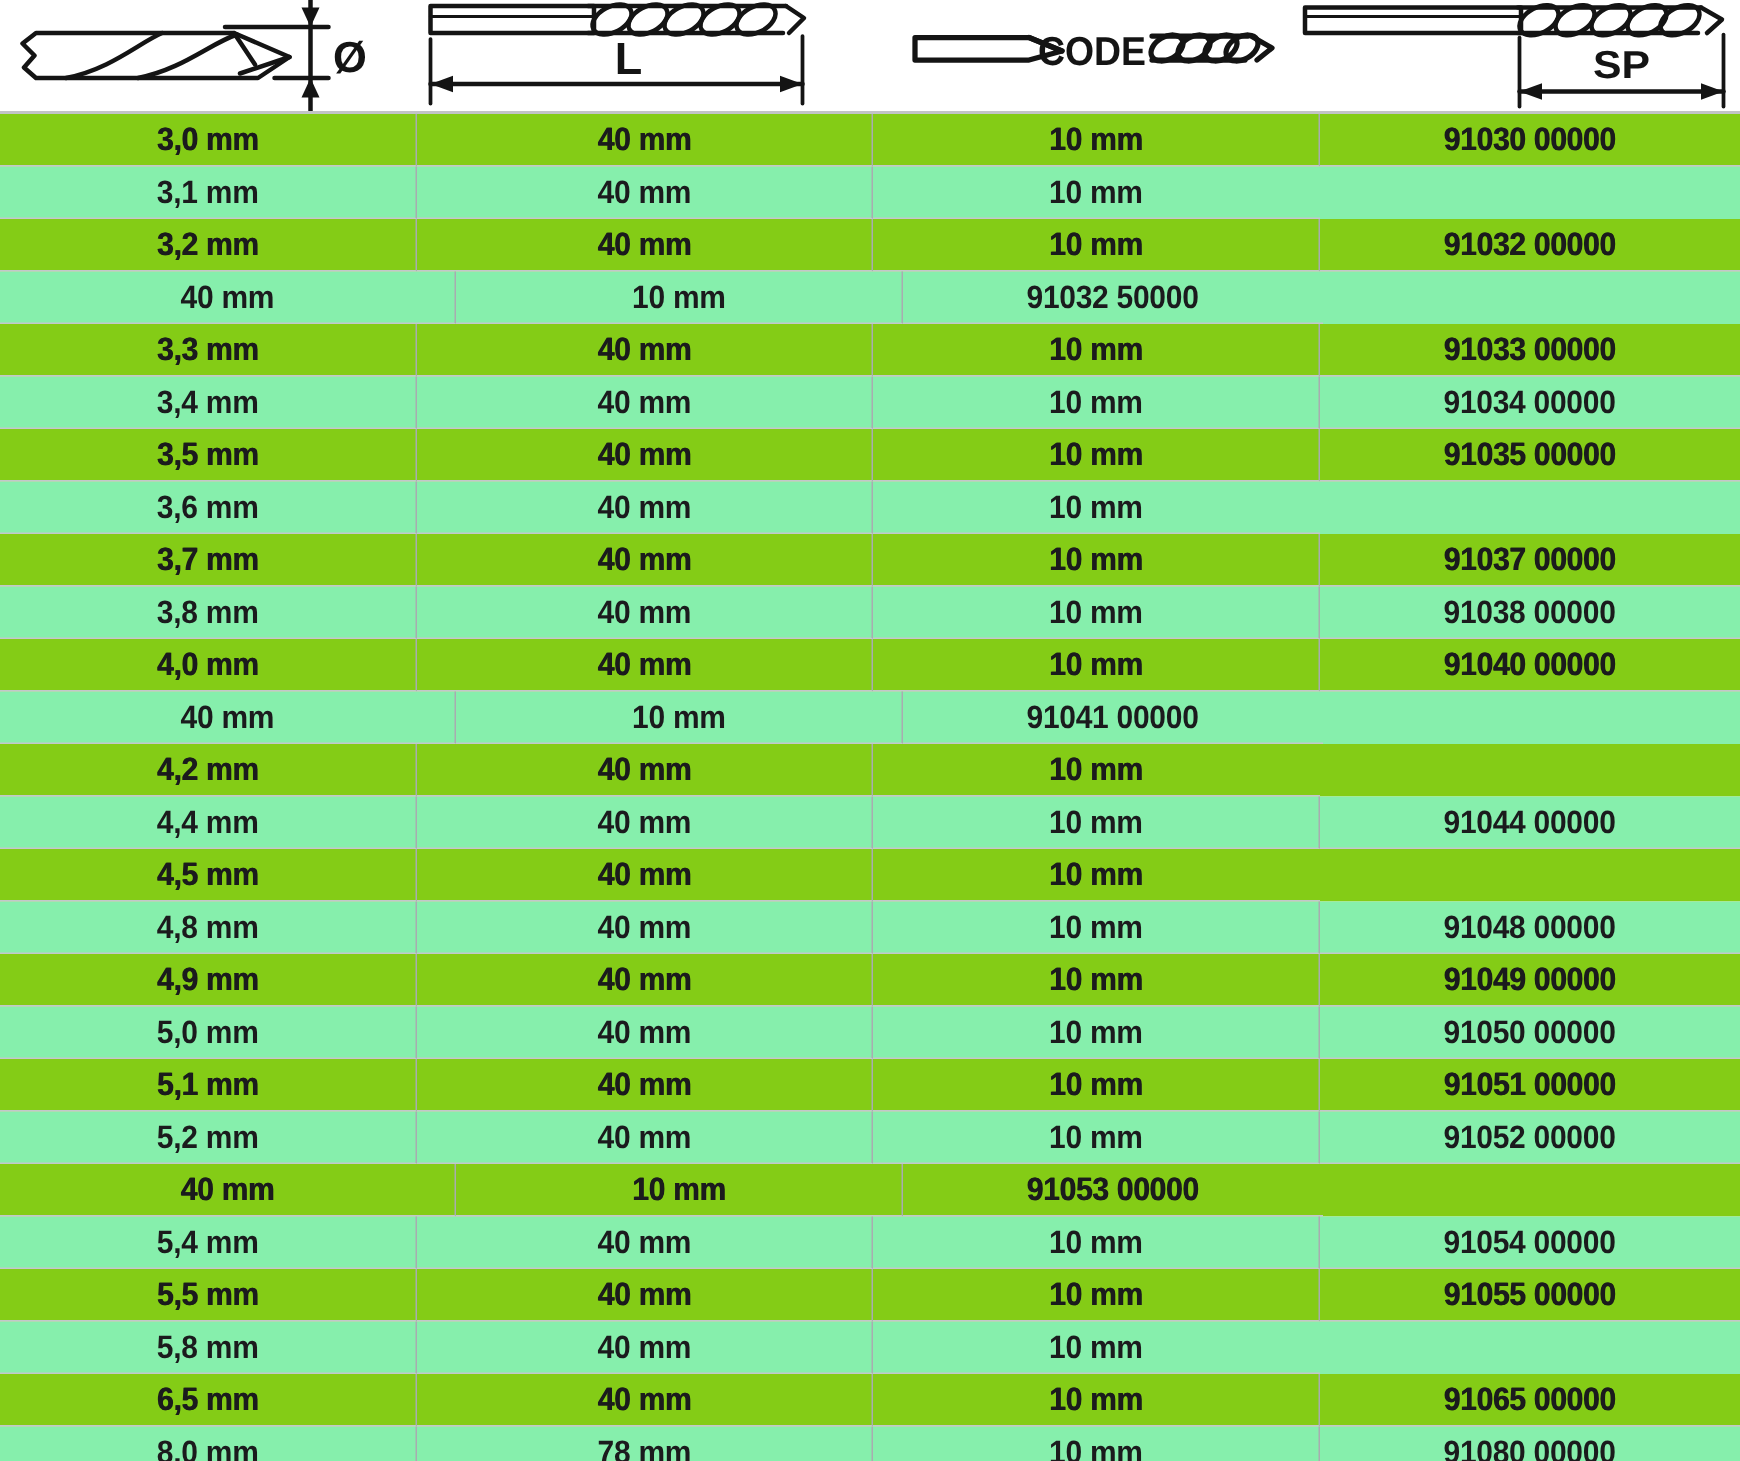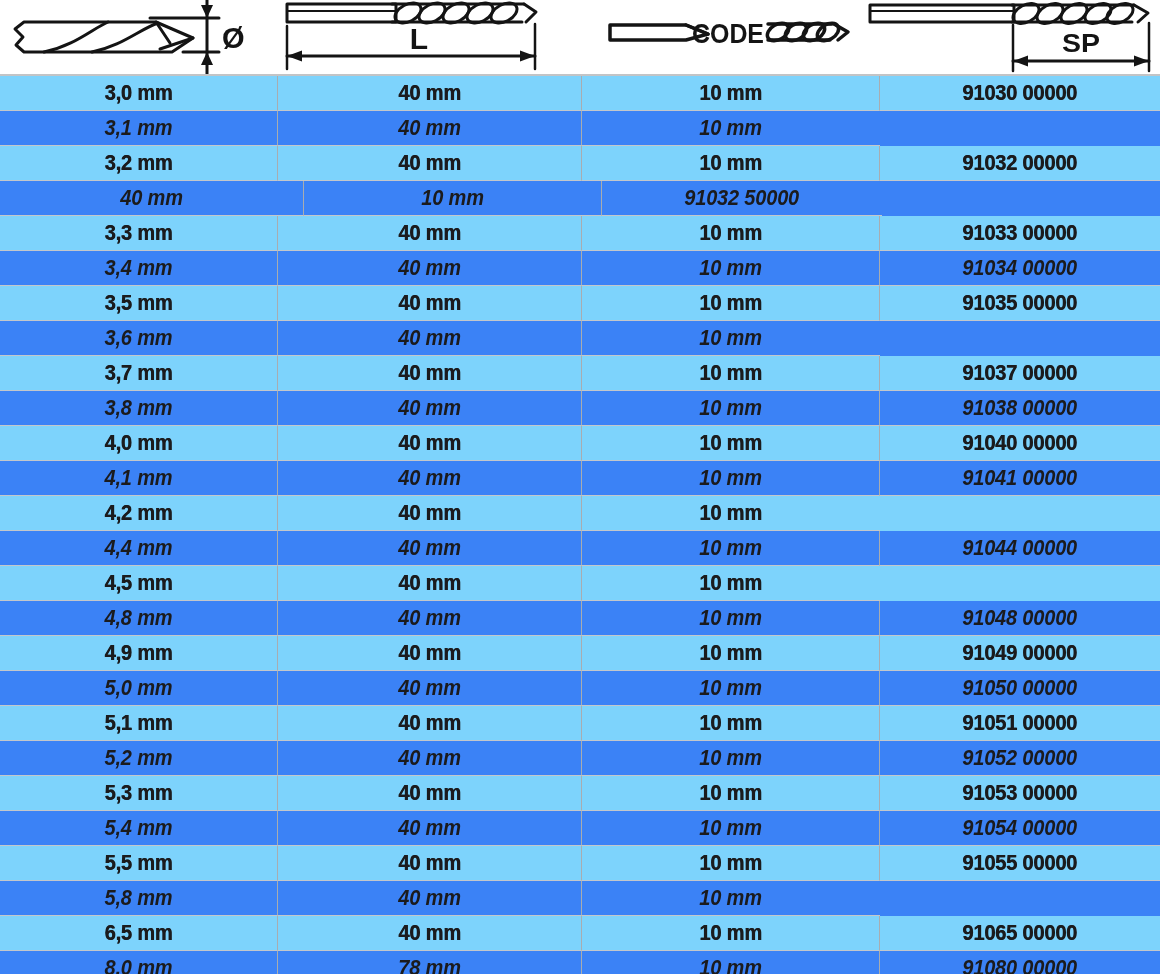--- a/index.html
+++ b/index.html
@@ -18,22 +18,22 @@
 
   svg text {
     font-family:"Liberation Sans", sans-serif;
     font-weight:bold;
     fill:#141414;
   }
 
   
   .tbody { flex:1 1 auto; overflow:hidden; }
   .row { display:flex; height:35px; }
-  .row-blue  { background:#7dd3fc; }
-  .row-white { background:#3b82f6;font-style:italic; }
+  .row-blue  { background:#84cc16; }
+  .row-white { background:#86efac; }
   .cell {
     display:flex; align-items:center; justify-content:center;
     border-right:1px solid #a8acb0;
     border-bottom:1px solid #c3c7cb;
     overflow:hidden;
   }
   .cell:last-child { border-right:none; }
   .val {
     font-size:21.5px; font-weight:bold; color:#1b1b1d;
     letter-spacing:-0.2px; white-space:nowrap;
@@ -297,23 +297,20 @@
           <span class="val">40 mm</span>
         </div>
     <div class="cell c3">
           <span class="val">10 mm</span>
         </div>
     <div class="cell c4">
           <span class="val">91040 00000</span>
         </div>
   </div>
       <div class="row row-white">
-    <div class="cell c1">
-          <span class="val">4,1 mm</span>
-        </div>
     <div class="cell c2">
           <span class="val">40 mm</span>
         </div>
     <div class="cell c3">
           <span class="val">10 mm</span>
         </div>
     <div class="cell c4">
           <span class="val">91041 00000</span>
         </div>
   </div>
@@ -417,23 +414,20 @@
           <span class="val">40 mm</span>
         </div>
     <div class="cell c3">
           <span class="val">10 mm</span>
         </div>
     <div class="cell c4">
           <span class="val">91052 00000</span>
         </div>
   </div>
       <div class="row row-blue">
-    <div class="cell c1">
-          <span class="val">5,3 mm</span>
-        </div>
     <div class="cell c2">
           <span class="val">40 mm</span>
         </div>
     <div class="cell c3">
           <span class="val">10 mm</span>
         </div>
     <div class="cell c4">
           <span class="val">91053 00000</span>
         </div>
   </div>

